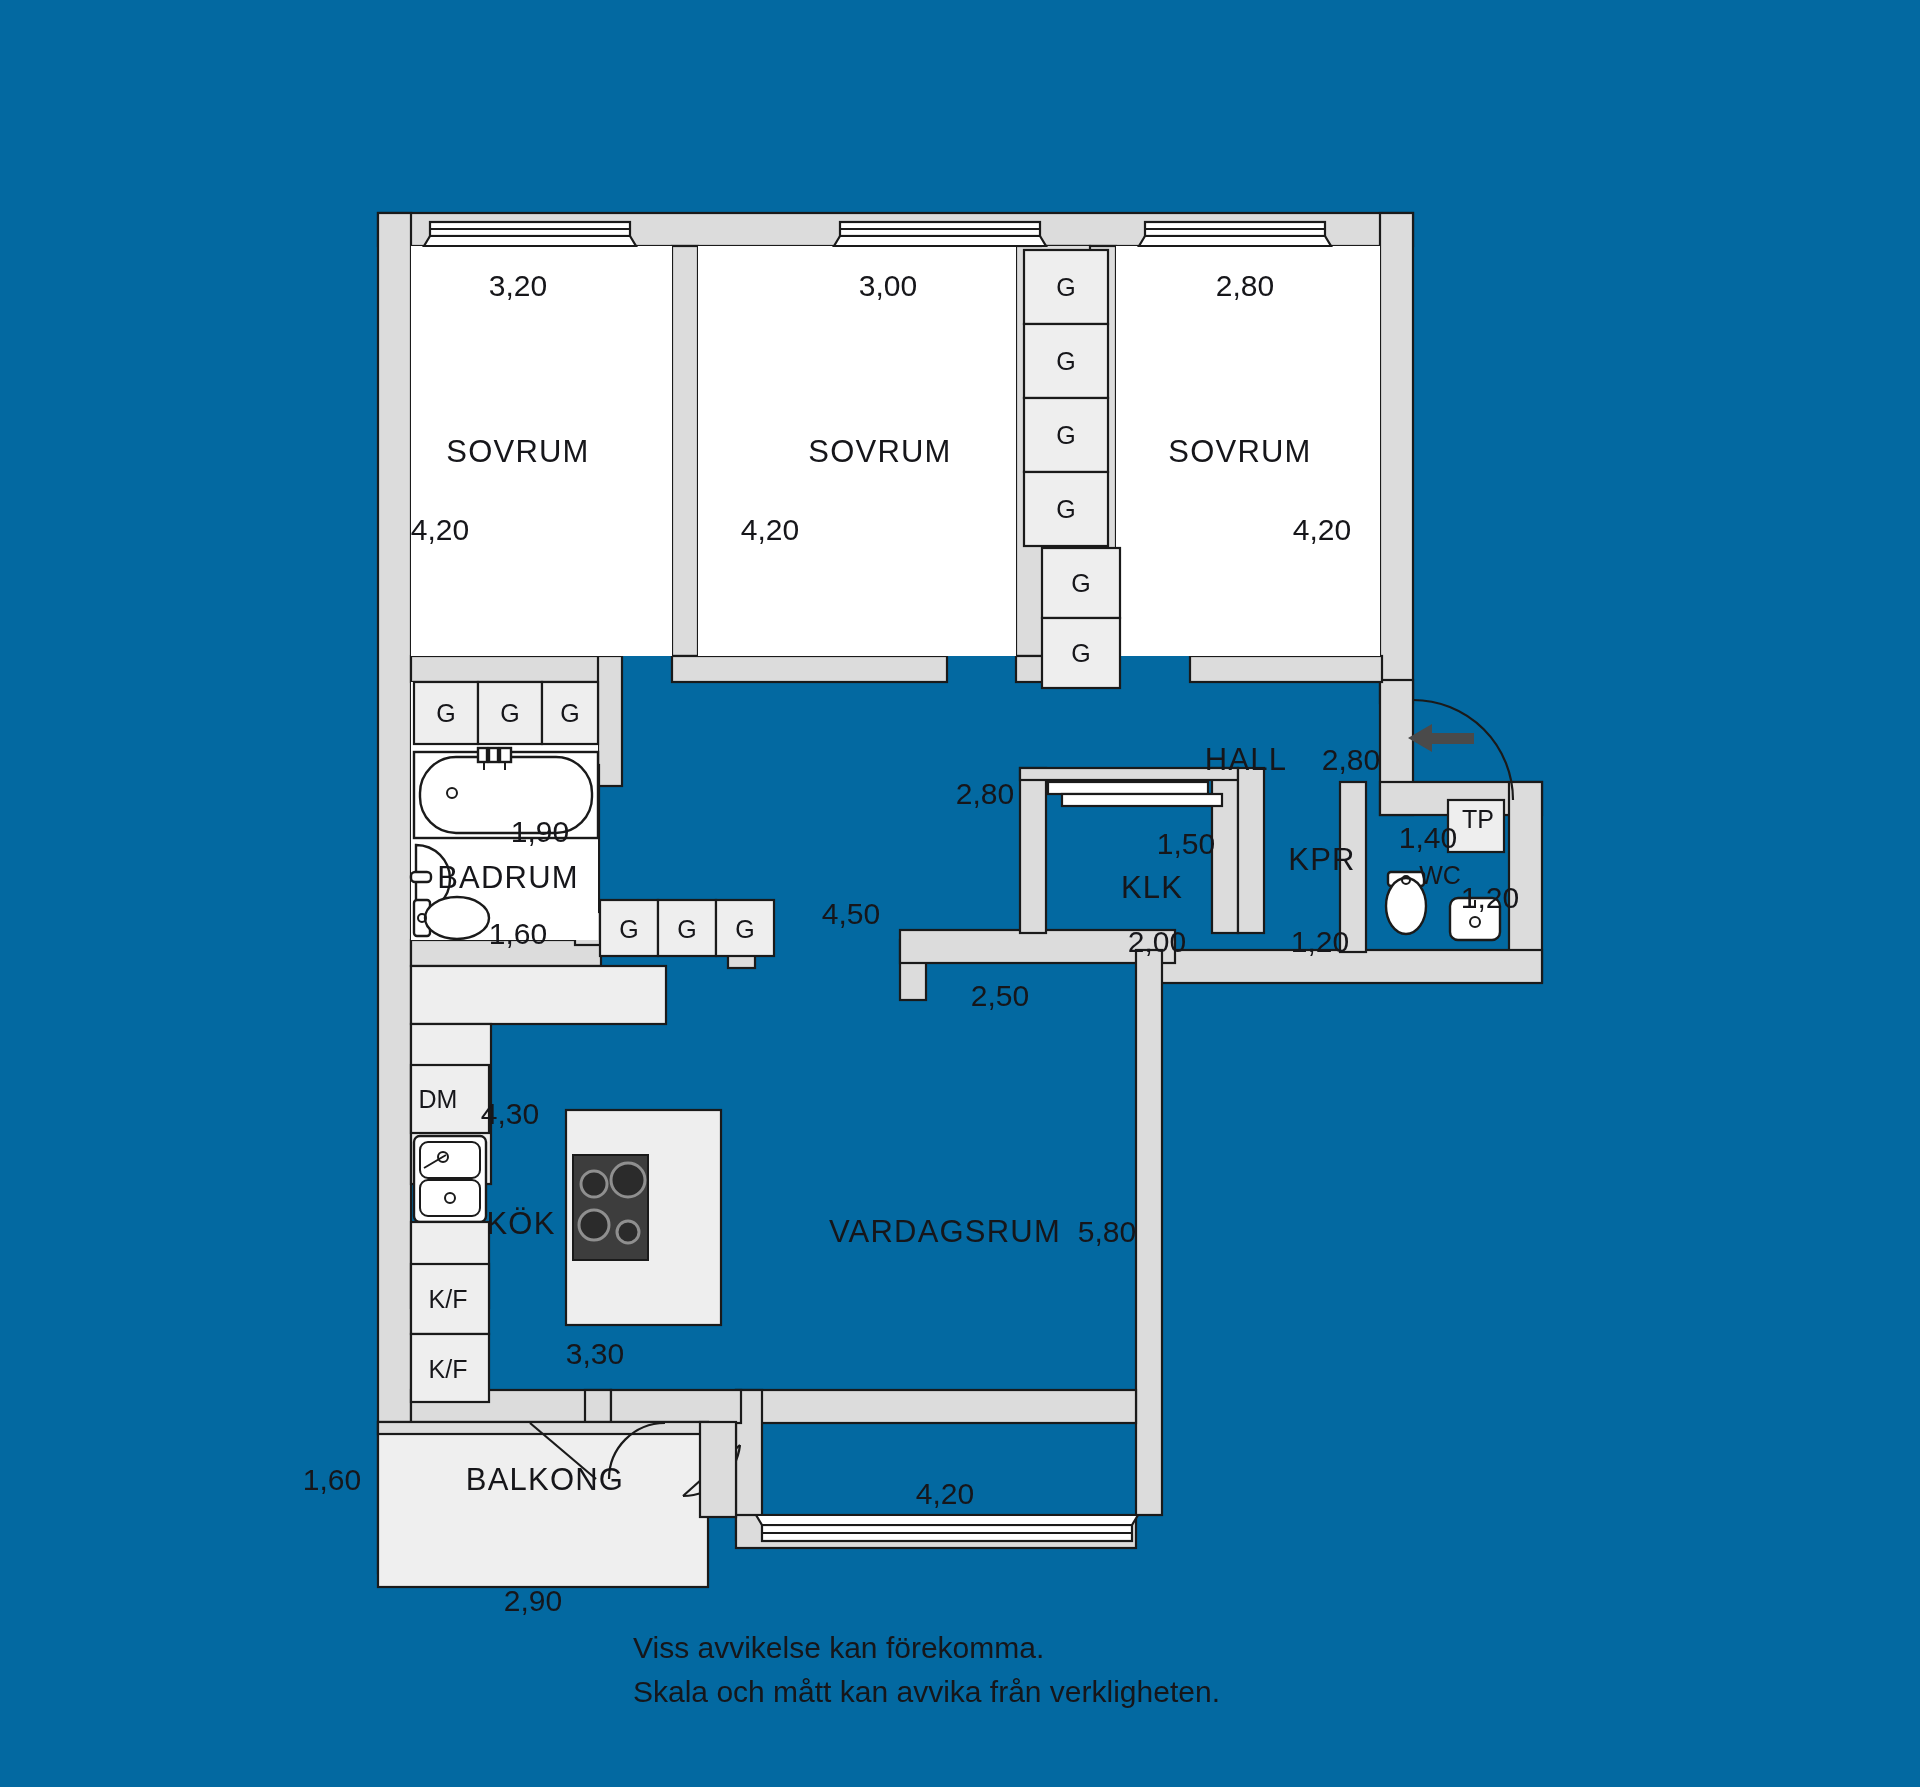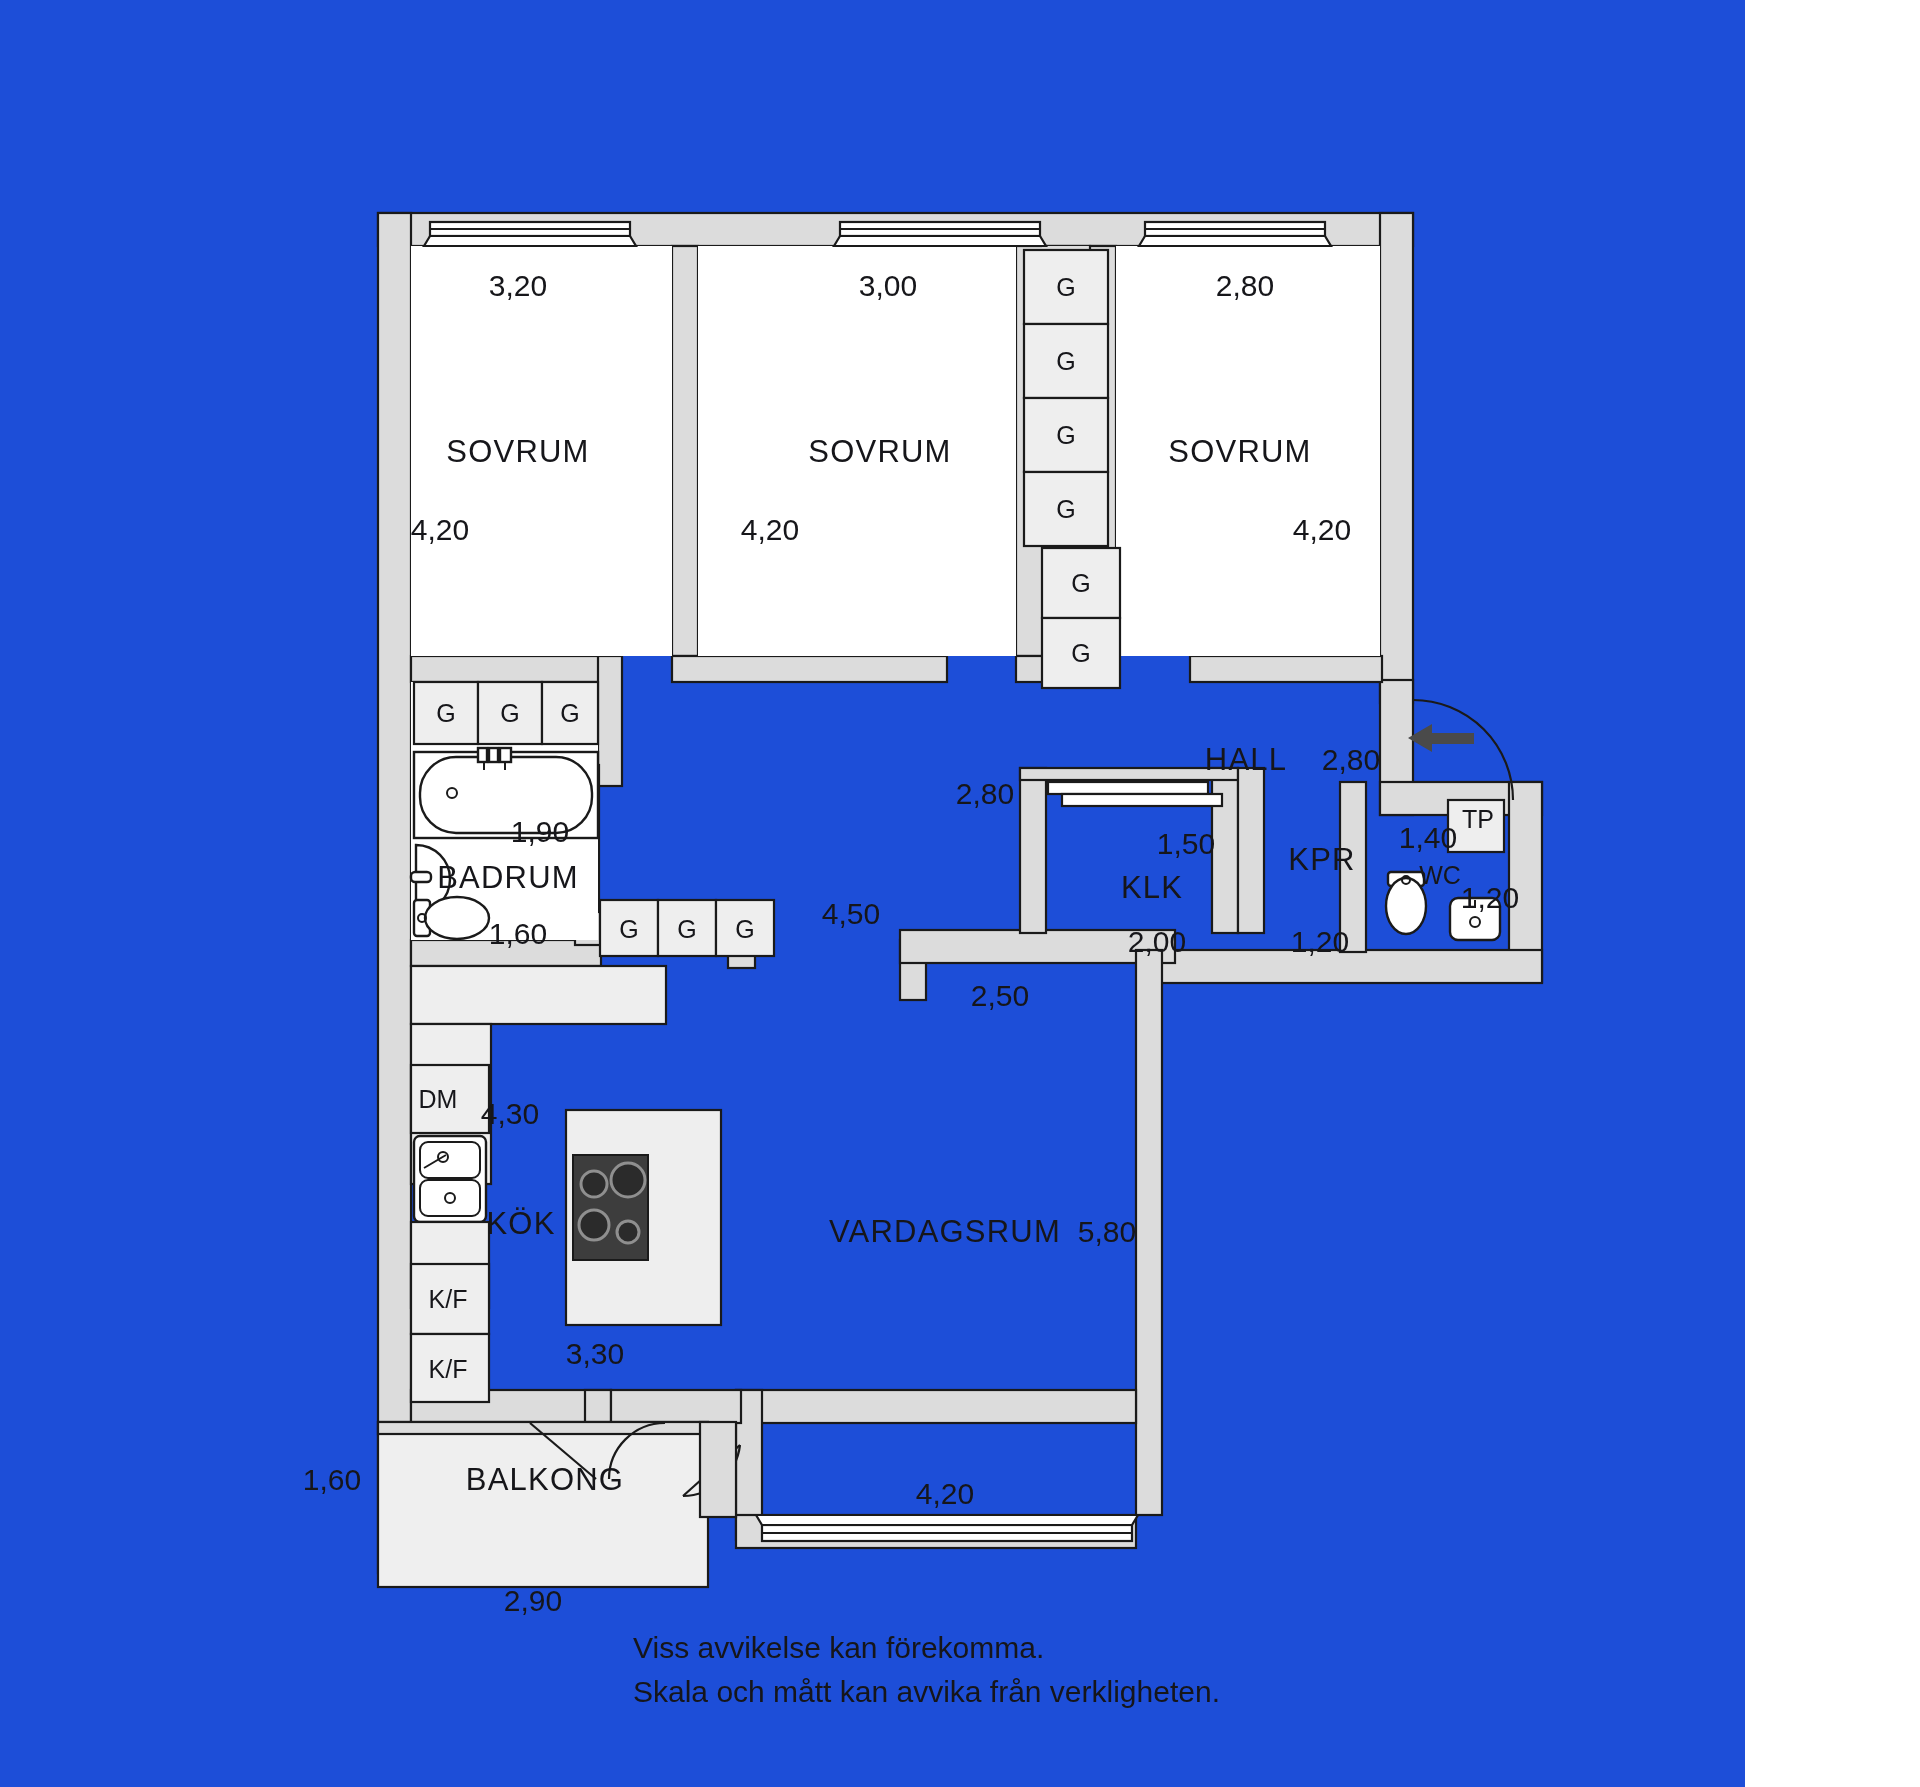--- a/index.html
+++ b/index.html
@@ -3,23 +3,23 @@
 <meta charset="utf-8">
 <style>
   html, body {
     margin: 0;
     padding: 0;
     background: #ffffff;
     font-family: "Liberation Sans", sans-serif;
   }
   #page {
     position: relative;
-    width: 1745px;
+    width: 1920px;
     height: 1787px;
-    background: #1d4ed8;
+    background: #0369a1;
     overflow: hidden;
   }
   #plan-svg {
     position: absolute;
     top: 0;
     left: 0;
     width: 1920px;
     height: 1787px;
   }
   .dim-text, .room-text, .tag-text, .note-text {

